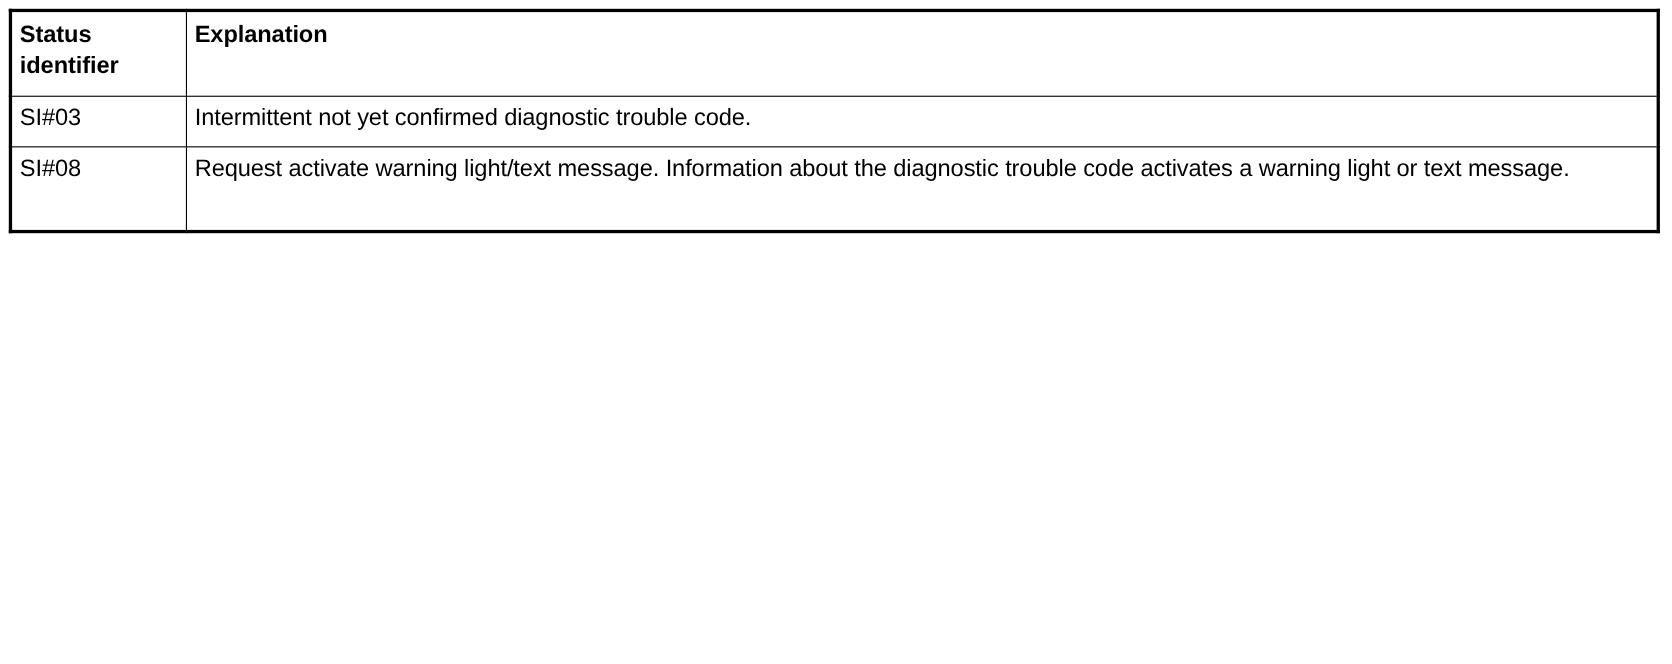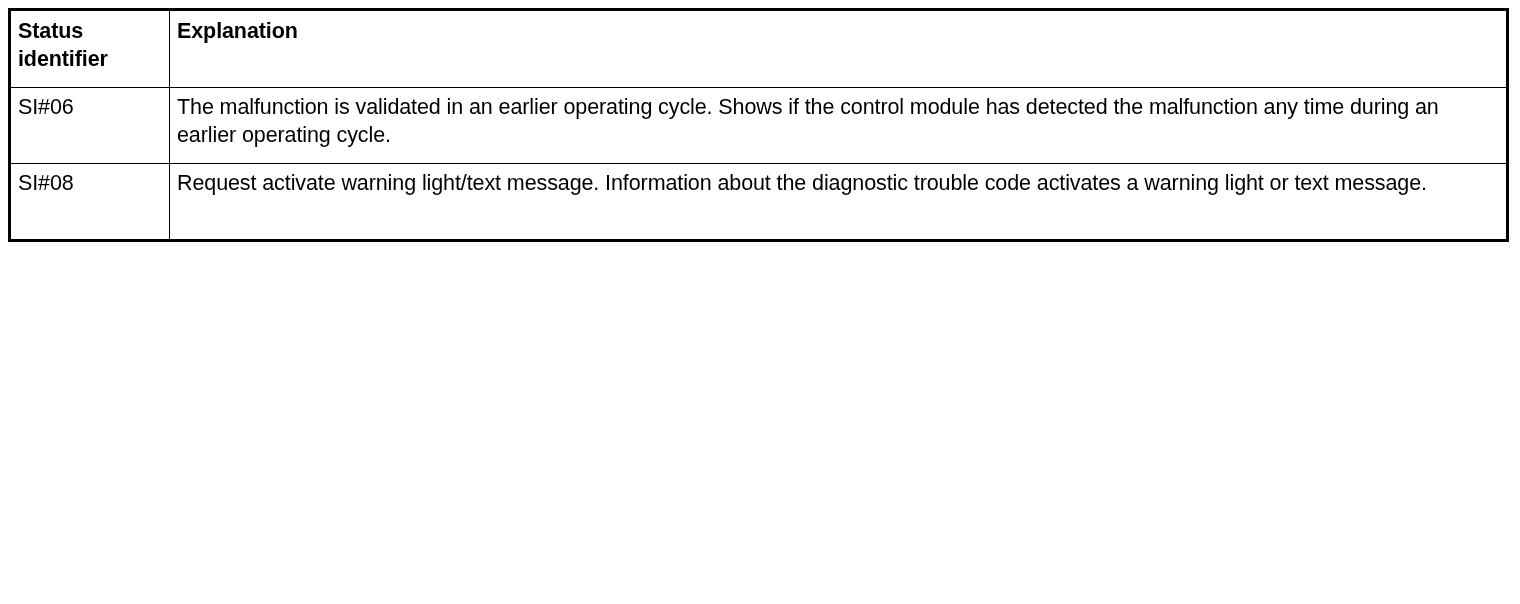--- a/index.html
+++ b/index.html
@@ -80,23 +80,23 @@
     <thead>
       <tr>
         <th class="header-id">
           <span>Status</span><br>
           <span>identifier</span>
         </th>
         <th class="header-exp">Explanation</th>
       </tr>
     </thead>
     <tbody>
-      <tr class="row-two-line">
-        <td class="cell-id">SI#06</td>
-        <td class="cell-exp">The malfunction is validated in an earlier operating cycle. Shows if the control module has detected the malfunction any time during an earlier operating cycle.</td>
+      <tr class="row-one-line">
+        <td class="cell-id">SI#03</td>
+        <td class="cell-exp">Intermittent not yet confirmed diagnostic trouble code.</td>
       </tr>
       <tr class="row-two-line">
         <td class="cell-id">SI#08</td>
         <td class="cell-exp">Request activate warning light/text message. Information about the diagnostic trouble code activates a warning light or text message.</td>
       </tr>
     </tbody>
   </table>
 </div>
 
 </body></html>

